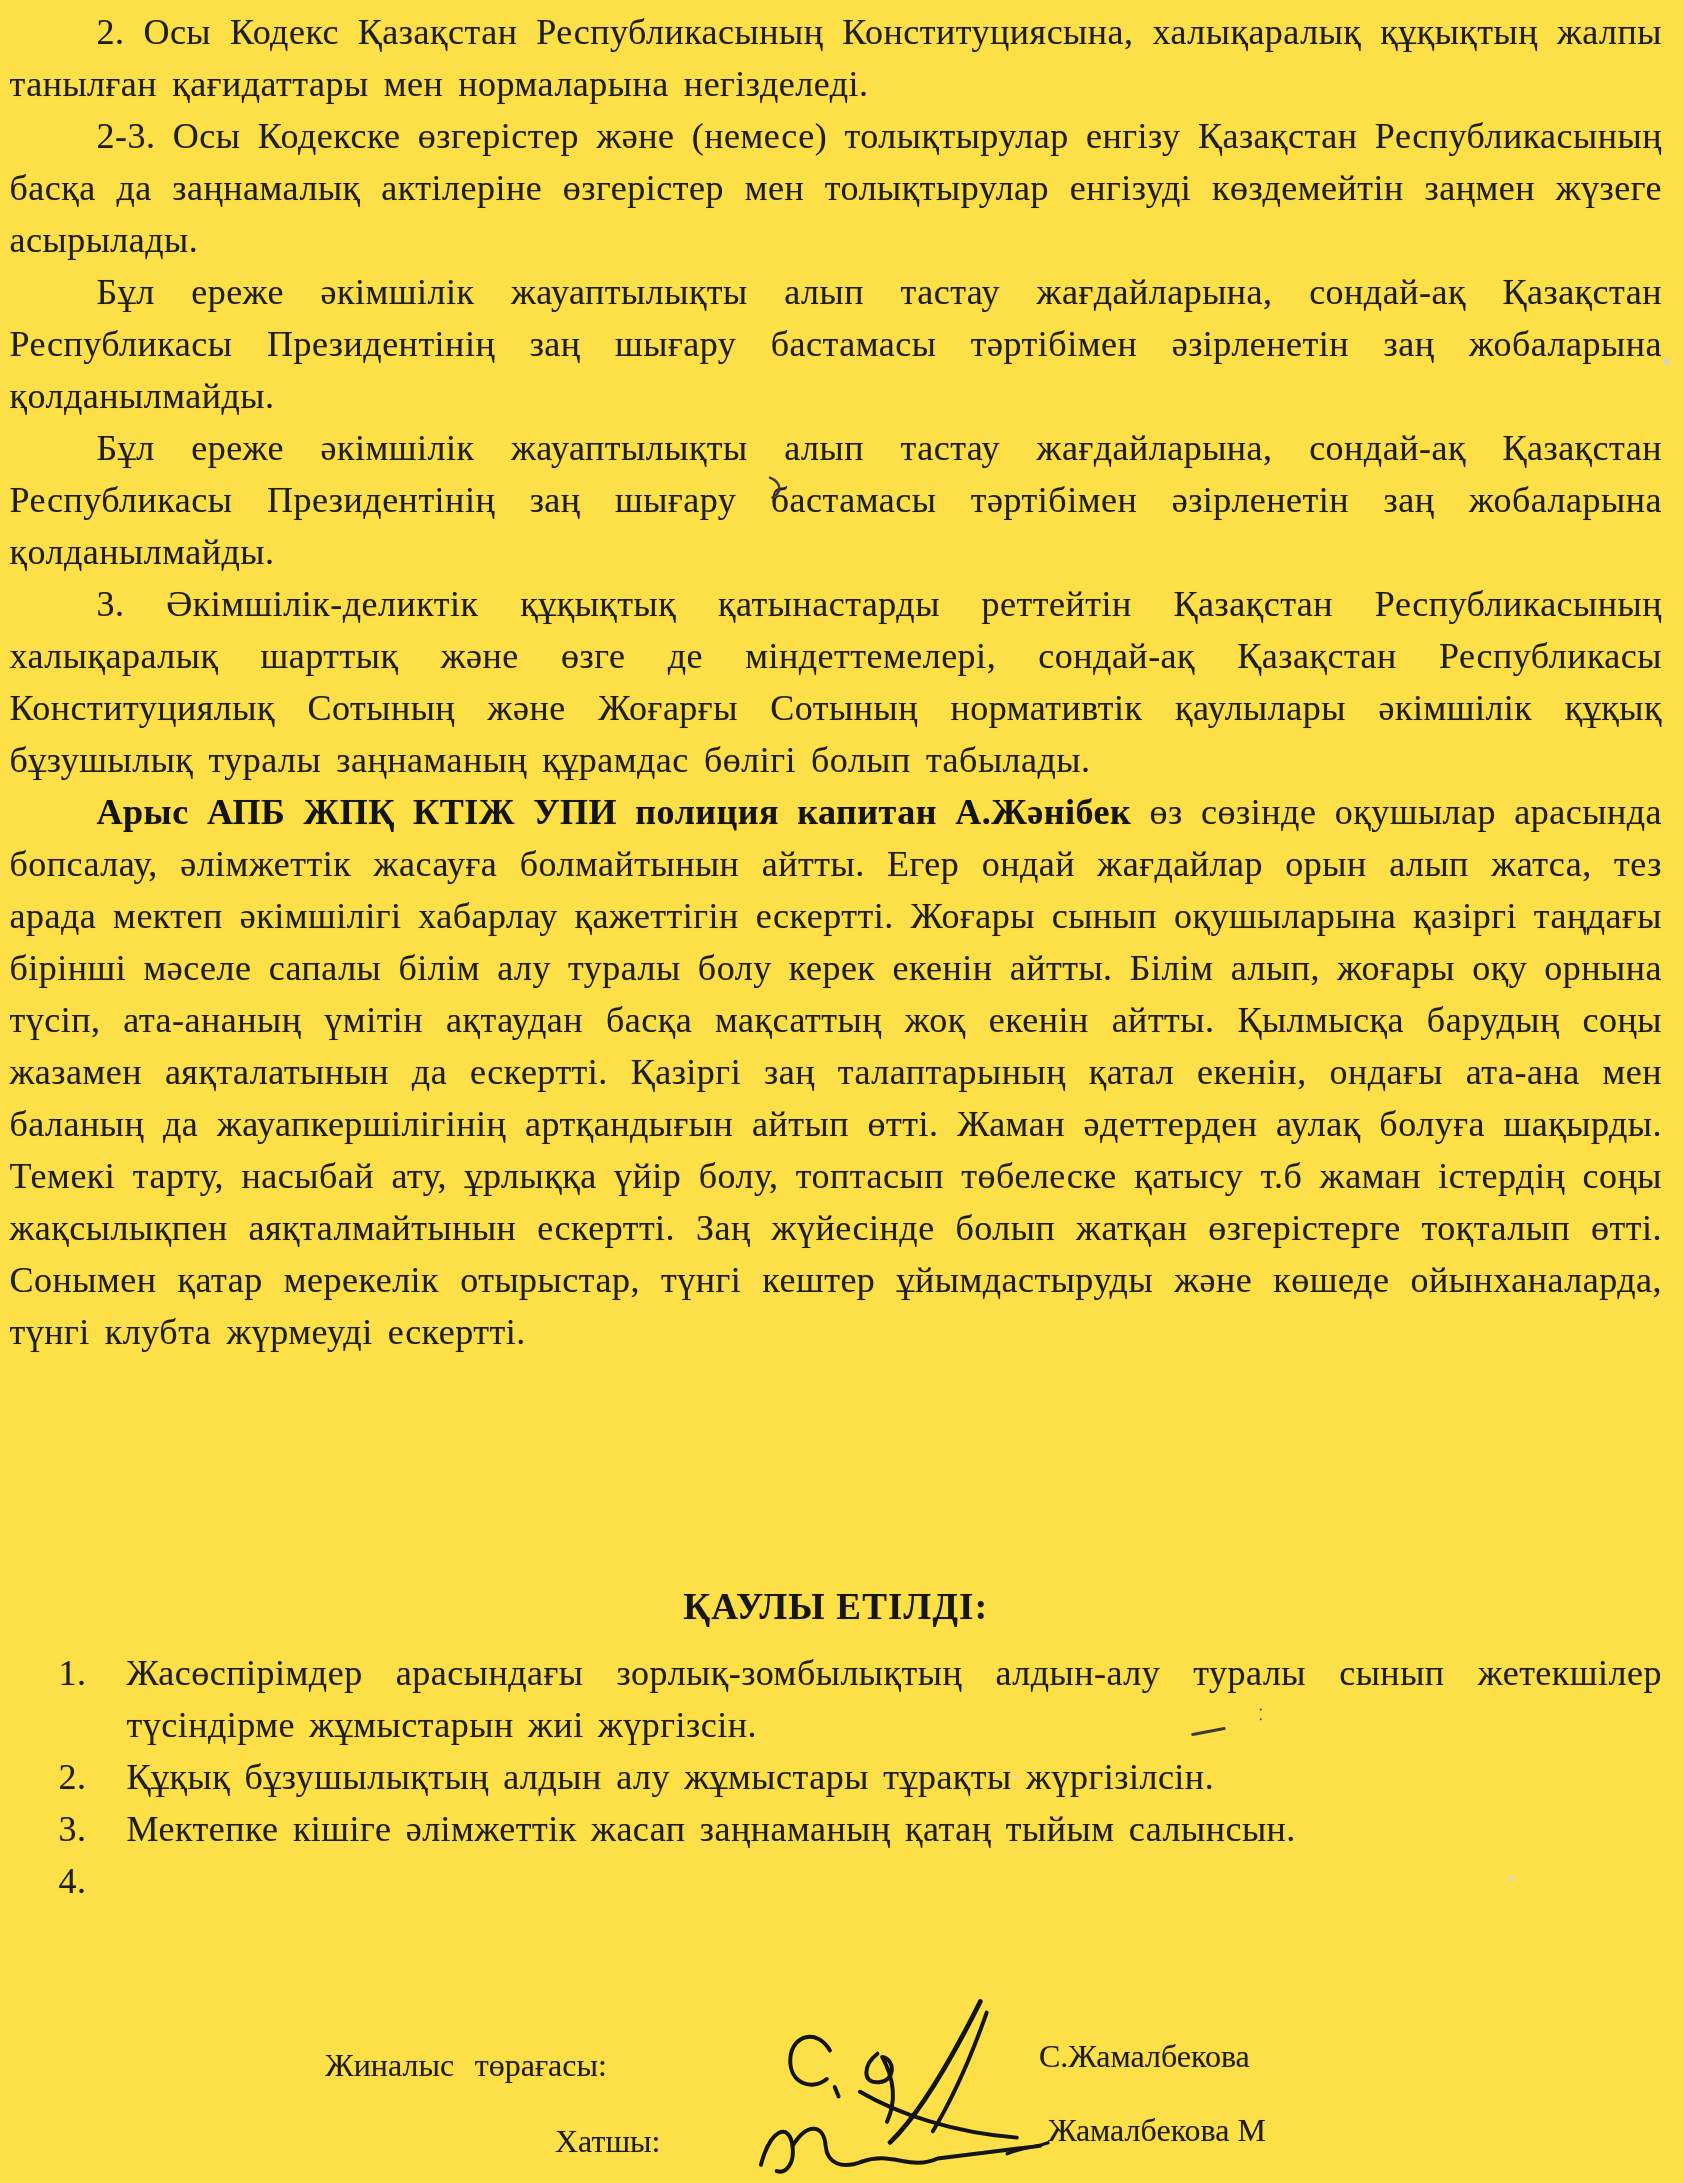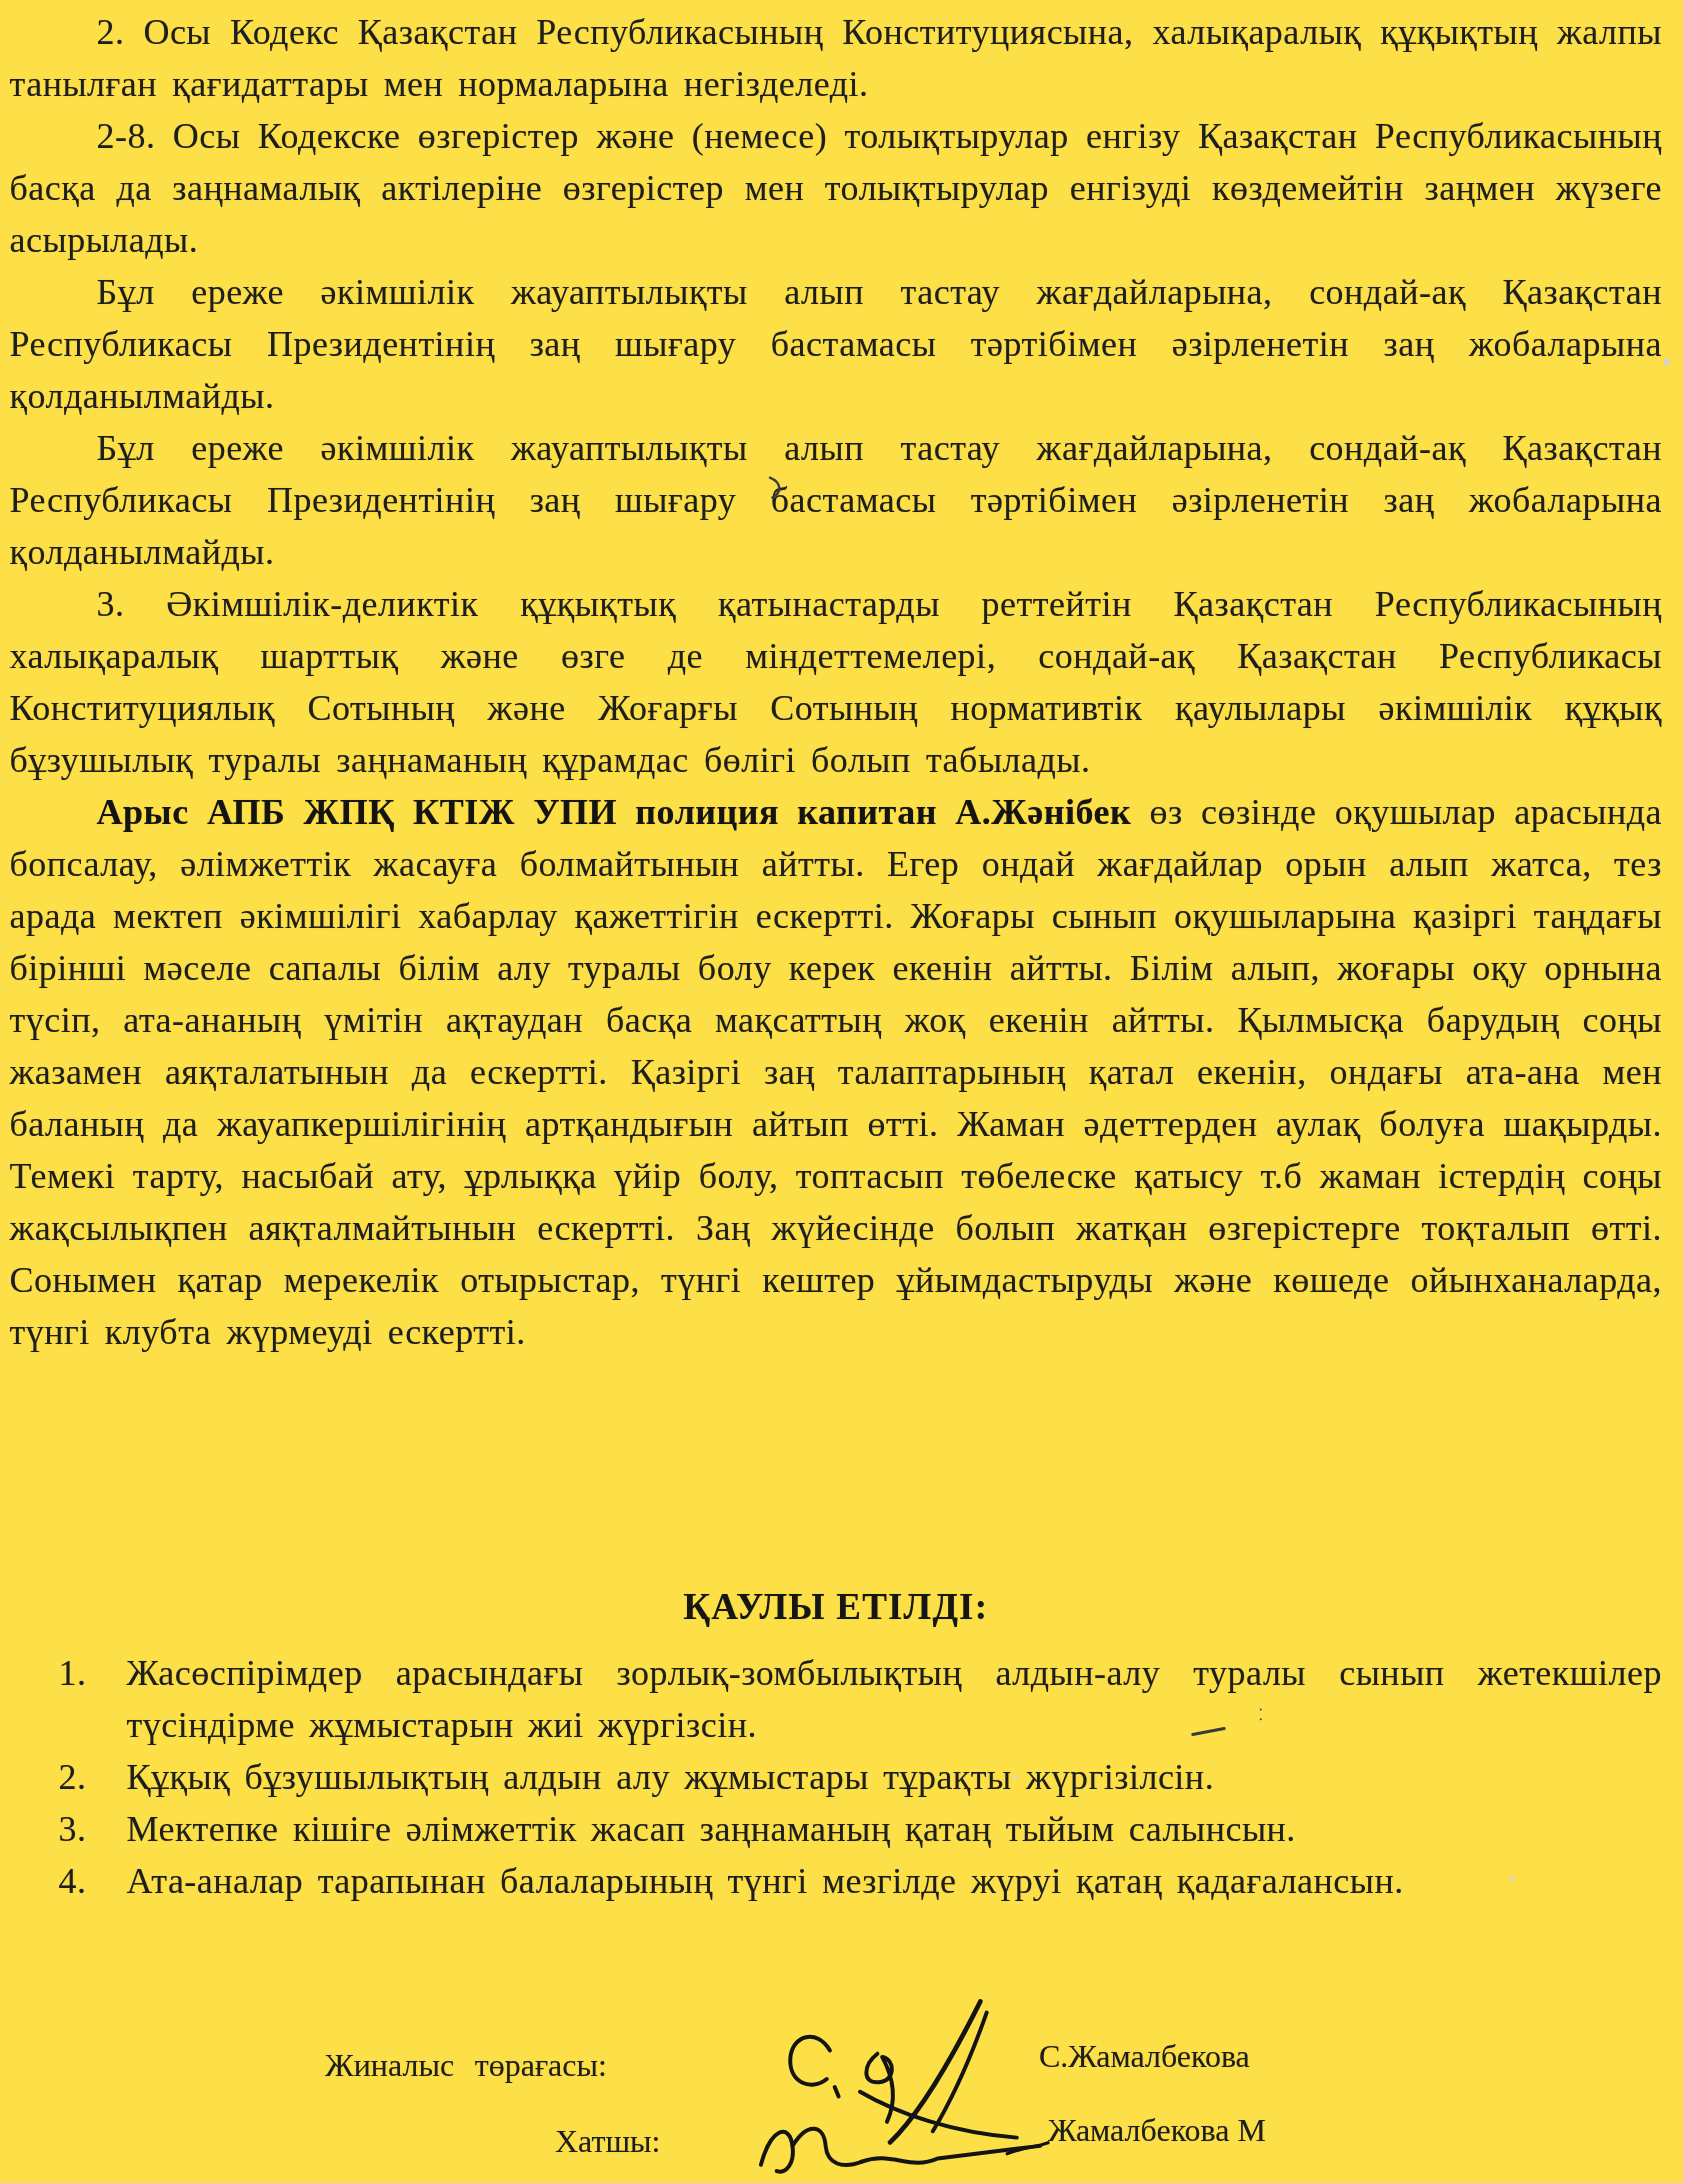--- a/index.html
+++ b/index.html
@@ -88,21 +88,21 @@
   .speck.b { left: 1509px; top: 1876px; width: 4.8px; height: 4.8px;  background: #d8d8d3; }
   .speck.c { left: 1013px; top: 1775px; width: 4px; height: 4px;  background: #dcdcd7; }
 </style>
 </head>
 <body>
 
 <div class="page">
 
   <div class="text-block">
     <p class="para">2. Осы Кодекс Қазақстан Республикасының Конституциясына, халықаралық құқықтың жалпы танылған қағидаттары мен нормаларына негізделеді.</p>
-    <p class="para">2-8. Осы Кодекске өзгерістер және (немесе) толықтырулар енгізу Қазақстан Республикасының басқа да заңнамалық актілеріне өзгерістер мен толықтырулар енгізуді көздемейтін заңмен жүзеге асырылады.</p>
+    <p class="para">2-3. Осы Кодекске өзгерістер және (немесе) толықтырулар енгізу Қазақстан Республикасының басқа да заңнамалық актілеріне өзгерістер мен толықтырулар енгізуді көздемейтін заңмен жүзеге асырылады.</p>
     <p class="para">Бұл ереже әкімшілік жауаптылықты алып тастау жағдайларына, сондай-ақ Қазақстан Республикасы Президентінің заң шығару бастамасы тәртібімен әзірленетін заң жобаларына қолданылмайды.</p>
     <p class="para">Бұл ереже әкімшілік жауаптылықты алып тастау жағдайларына, сондай-ақ Қазақстан Республикасы Президентінің заң шығару бастамасы тәртібімен әзірленетін заң жобаларына қолданылмайды.</p>
     <p class="para">3. Әкімшілік-деликтік құқықтық қатынастарды реттейтін Қазақстан Республикасының халықаралық шарттық және өзге де міндеттемелері, сондай-ақ Қазақстан Республикасы Конституциялық Сотының және Жоғарғы Сотының нормативтік қаулылары әкімшілік құқық бұзушылық туралы заңнаманың құрамдас бөлігі болып табылады.</p>
     <p class="para"><span class="lead-bold">Арыс АПБ ЖПҚ КТІЖ УПИ полиция капитан А.Жәнібек</span><span> өз сөзінде оқушылар арасында бопсалау, әлімжеттік жасауға болмайтынын айтты. Егер ондай жағдайлар орын алып жатса, тез арада мектеп әкімшілігі  хабарлау қажеттігін ескертті. Жоғары сынып оқушыларына қазіргі таңдағы бірінші мәселе сапалы білім алу туралы болу керек екенін айтты. Білім алып, жоғары оқу орнына түсіп, ата-ананың үмітін ақтаудан басқа мақсаттың жоқ екенін айтты. Қылмысқа барудың соңы жазамен аяқталатынын да ескертті. Қазіргі заң талаптарының қатал екенін, ондағы ата-ана мен баланың да жауапкершілігінің артқандығын айтып өтті. Жаман әдеттерден аулақ болуға шақырды. Темекі тарту, насыбай ату, ұрлыққа үйір болу, топтасып төбелеске қатысу т.б жаман істердің соңы жақсылықпен аяқталмайтынын ескертті. Заң жүйесінде болып жатқан өзгерістерге тоқталып өтті. Сонымен қатар мерекелік отырыстар, түнгі кештер ұйымдастыруды және көшеде  ойынханаларда, түнгі клубта жүрмеуді ескертті.</span></p>
   </div>
 
   <div class="resolution">
     <div class="res-heading">ҚАУЛЫ ЕТІЛДІ:</div>
 
     <div class="res-item">
@@ -112,21 +112,20 @@
     <div class="res-item">
       <span class="res-num">2.</span>
       <span>Құқық бұзушылықтың алдын алу жұмыстары тұрақты жүргізілсін.</span>
     </div>
     <div class="res-item">
       <span class="res-num">3.</span>
       <span>Мектепке кішіге әлімжеттік жасап заңнаманың қатаң тыйым салынсын.</span>
     </div>
     <div class="res-item">
       <span class="res-num">4.</span>
-      <span>Ата-аналар тарапынан балаларының түнгі мезгілде жүруі қатаң қадағалансын.</span>
     </div>
   </div>
 
   <div class="sig-block">
 
     <span class="sig-label" style="left:317px; top:33px;">Жиналыс  төрағасы:</span>
     <svg class="sig-svg" style="left:757px; top:-24px;" width="285" height="167" viewBox="0 0 360 210">
       <path d="M82,76 C66,48 34,56 32,86 C30,116 58,128 78,112" stroke-width="5"></path>
       <path d="M88,122 l5,12" stroke-width="5"></path>
       <path d="M142,80 C124,94 122,118 144,116 C166,114 164,86 148,84 C160,106 168,136 154,166" stroke-width="5"></path>

